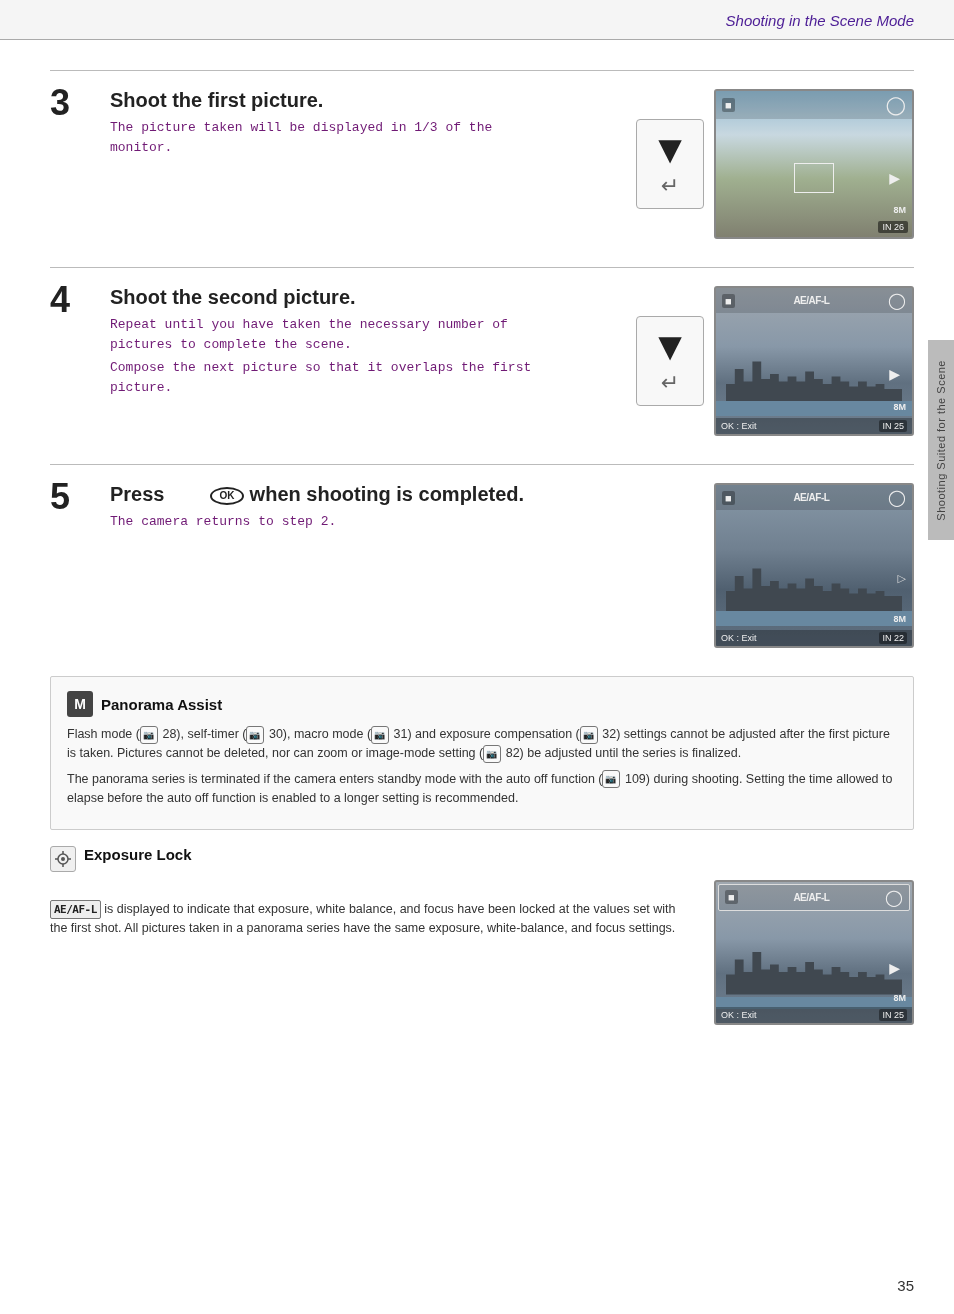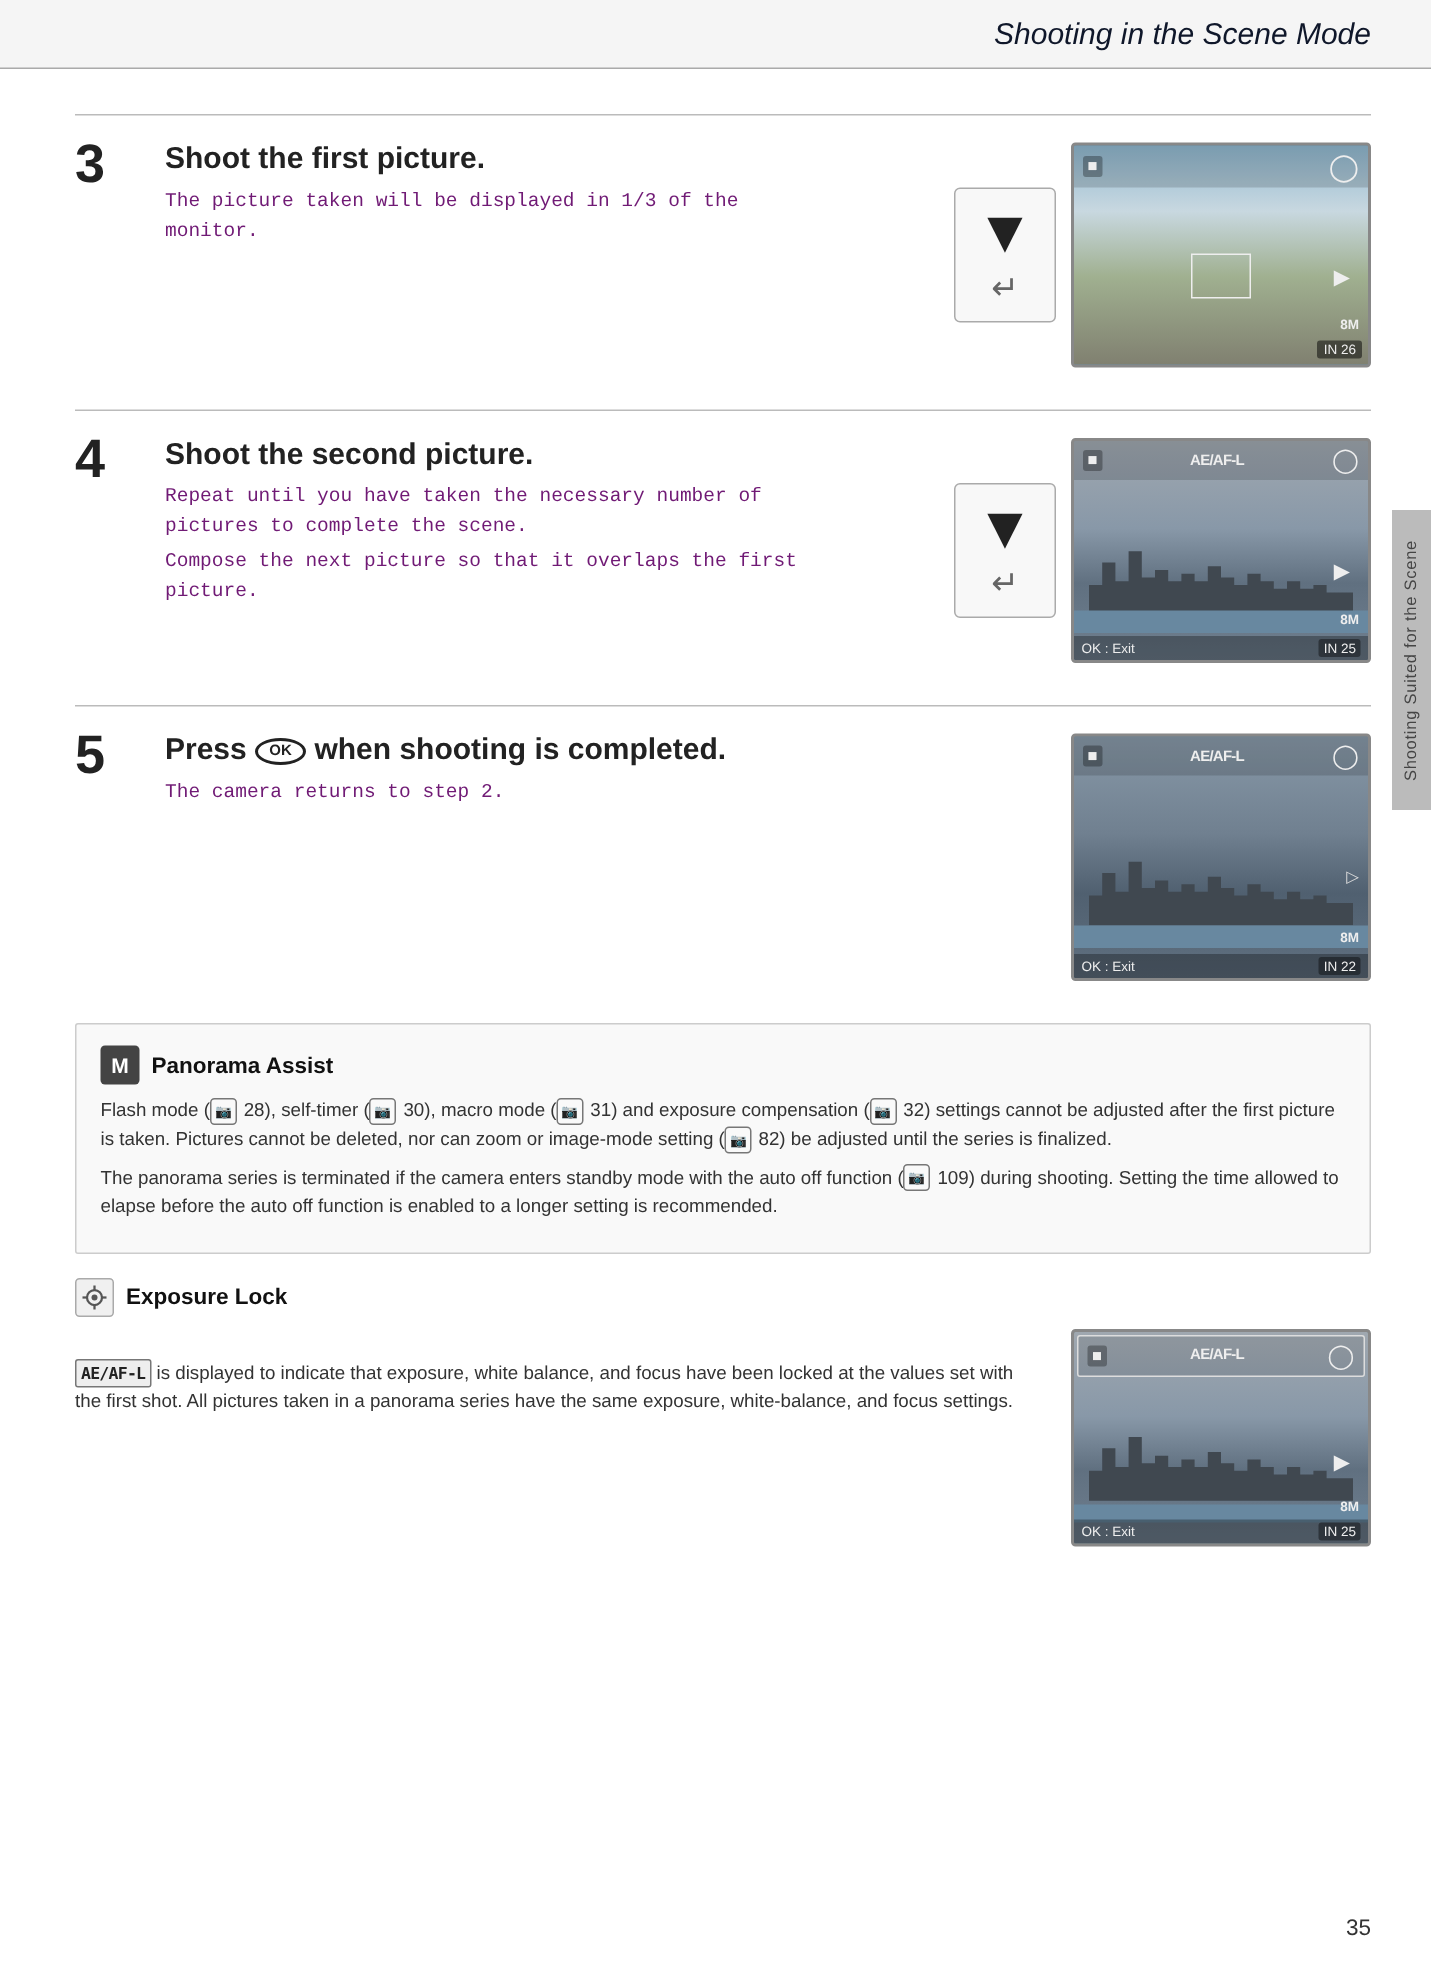--- a/index.html
+++ b/index.html
@@ -21,22 +21,22 @@
     
     .header {
       border-bottom: 1px solid #aaa;
       padding: 12px 40px 10px 40px;
       display: flex;
       justify-content: flex-end;
       align-items: center;
       background: #f5f5f5;
     }
     .header-title {
-      font-size: 20px;
-      color: #0f172a;
+      font-size: 15px;
+      color: #4c1d95;
       font-style: italic;
     }
     
     .content {
       padding: 30px 40px 30px 50px;
       position: relative;
     }
     
     .side-tab {
       position: absolute;
@@ -249,21 +249,21 @@
       color: #333;
       line-height: 1.55;
     }
     .note-text p { margin-bottom: 6px; }
     
     .exp-section {
       margin: 10px 0;
     }
     .exp-header {
       display: flex;
-      align-items: center;
+      align-items: flex-start;
       gap: 8px;
       margin-bottom: 8px;
     }
     .exp-icon {
       width: 26px;
       height: 26px;
       background: #f0f0f0;
       border: 1px solid #aaa;
       border-radius: 3px;
       display: flex;
@@ -307,20 +307,21 @@
       display: inline-block;
       width: 34px;
       height: 18px;
       border: 2px solid #222;
       border-radius: 50%;
       text-align: center;
       line-height: 14px;
       font-size: 10px;
       font-weight: bold;
       vertical-align: middle;
+      margin-left: 40px;
     }
     
     .page-num {
       position: absolute;
       bottom: 20px;
       right: 40px;
       font-size: 15px;
       color: #333;
     }
     

